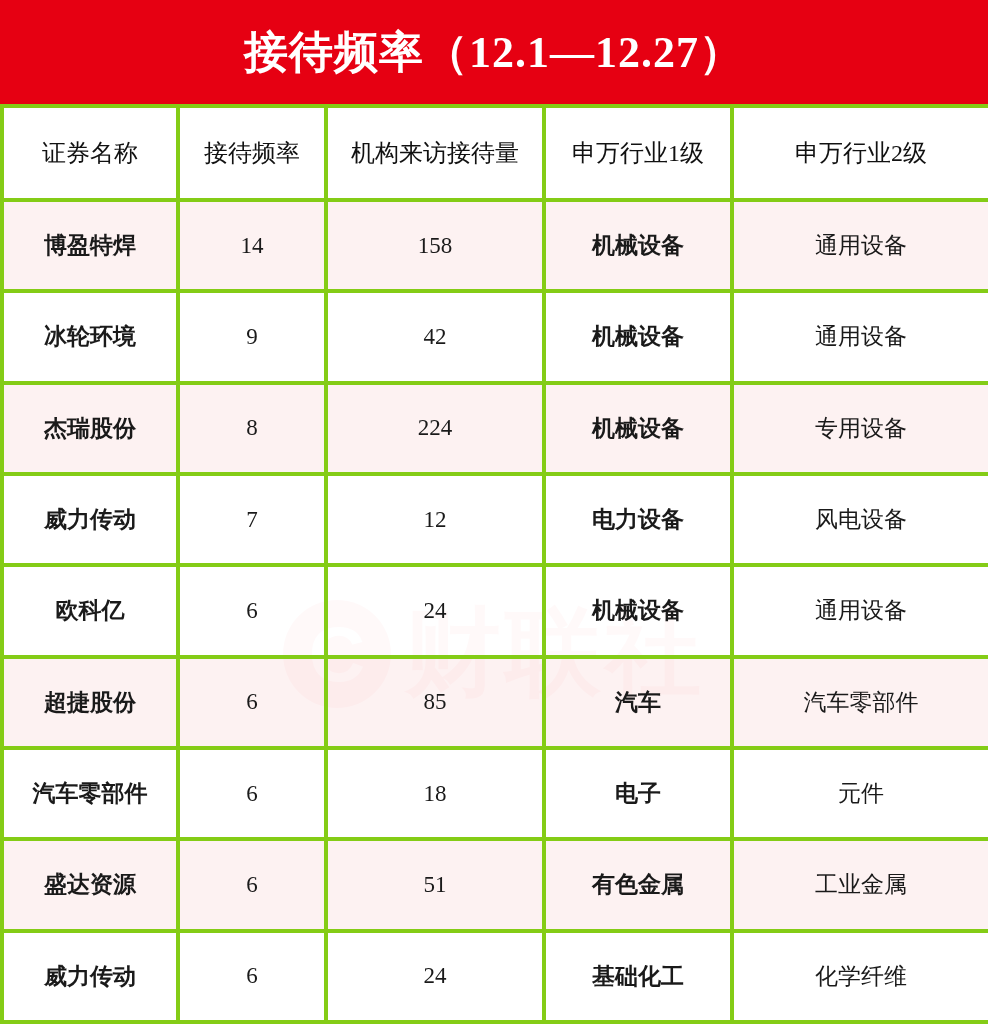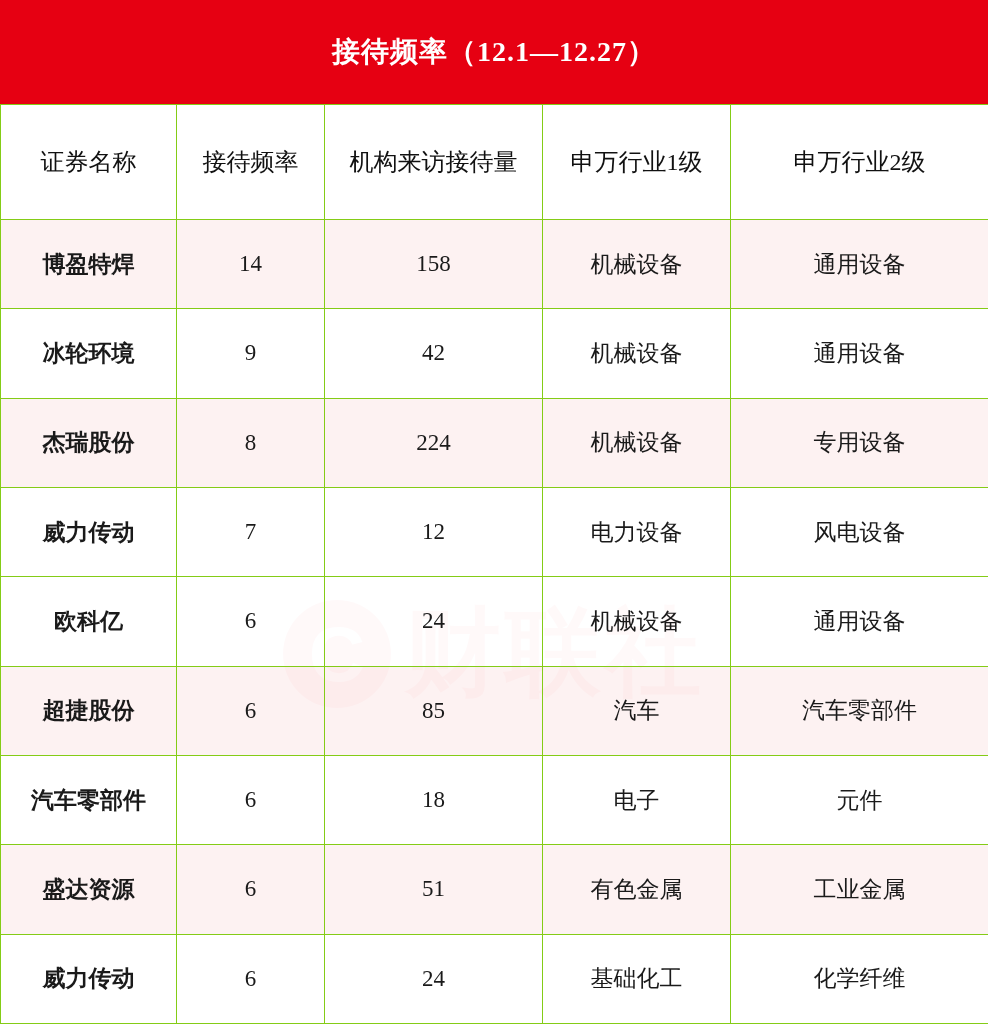--- a/index.html
+++ b/index.html
@@ -26,44 +26,44 @@
   .title-bar {
     background: #e60012;
     height: 104px;
     display: flex;
     align-items: center;
     justify-content: center;
     flex: 0 0 auto;
   }
   .title-text {
     color: #ffffff;
-    font-size: 28px;
+    font-size: 44px;
     font-weight: bold;
     letter-spacing: 1px;
     font-family: "Liberation Serif", "DejaVu Serif", serif;
   }
   .table-wrap {
     flex: 1 1 auto;
     position: relative;
   }
   table.data {
     width: 100%;
     height: 100%;
     border-collapse: collapse;
     table-layout: fixed;
     position: relative;
     z-index: 2;
   }
   table.data th, table.data td {
-    border: 1px solid #84cc16;
+    border: 4px solid #84cc16;
     text-align: center;
     vertical-align: middle;
     font-size: 23px;
     font-family: "Liberation Serif", "DejaVu Serif", serif;
-    padding: 12px 4px;
+    padding: 0 4px;
   }
   table.data thead th {
     height: 90px;
     background: #ffffff;
     font-weight: normal;
     font-size: 24px;
     color: #111111;
   }
   table.data tbody tr {
     height: 80px;
@@ -76,21 +76,21 @@
     text-align: center;
   }
   td.col-name {
     font-size: 24px;
     font-weight: bold;
   }
   td.col-num {
     font-size: 23px;
   }
   td.col-ind1 {
-    font-weight: normal;
+    font-weight: bold;
     font-size: 24px;
   }
   td.col-ind2 {
     font-size: 24px;
   }
   
   col.c0 { width: 176px; }
   col.c1 { width: 148px; }
   col.c2 { width: 218px; }
   col.c3 { width: 188px; }

